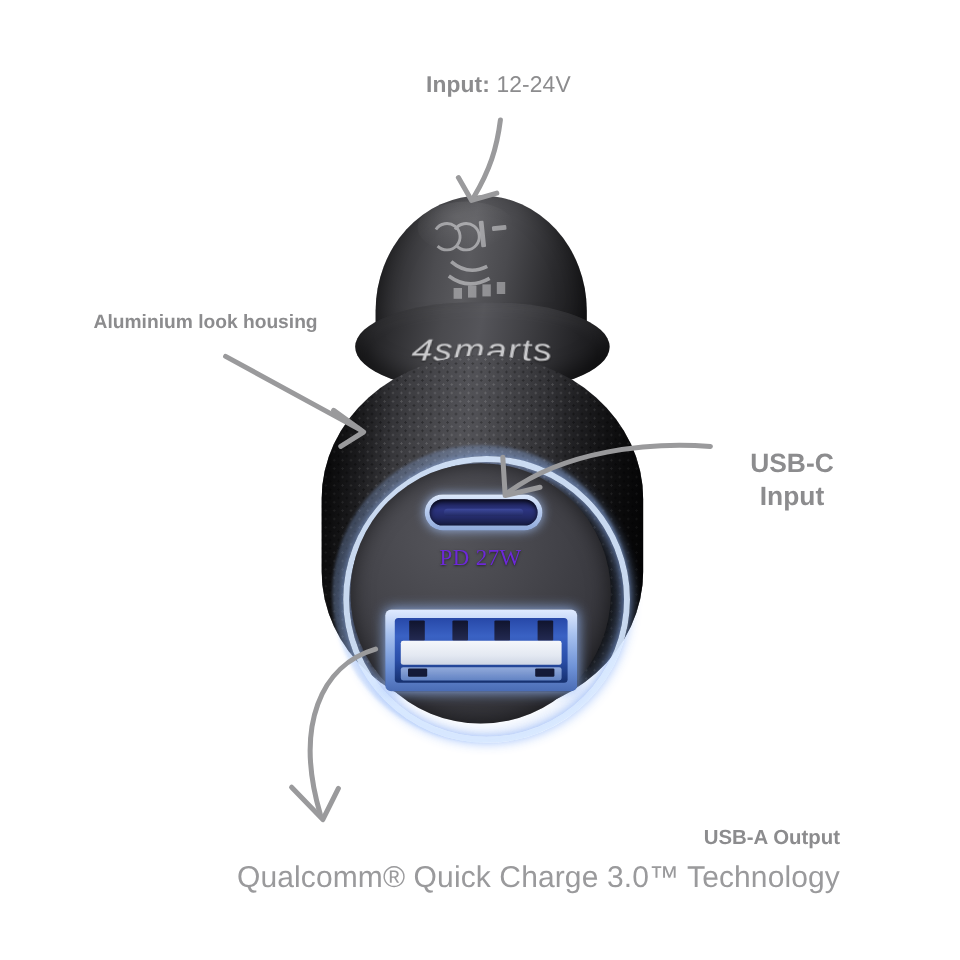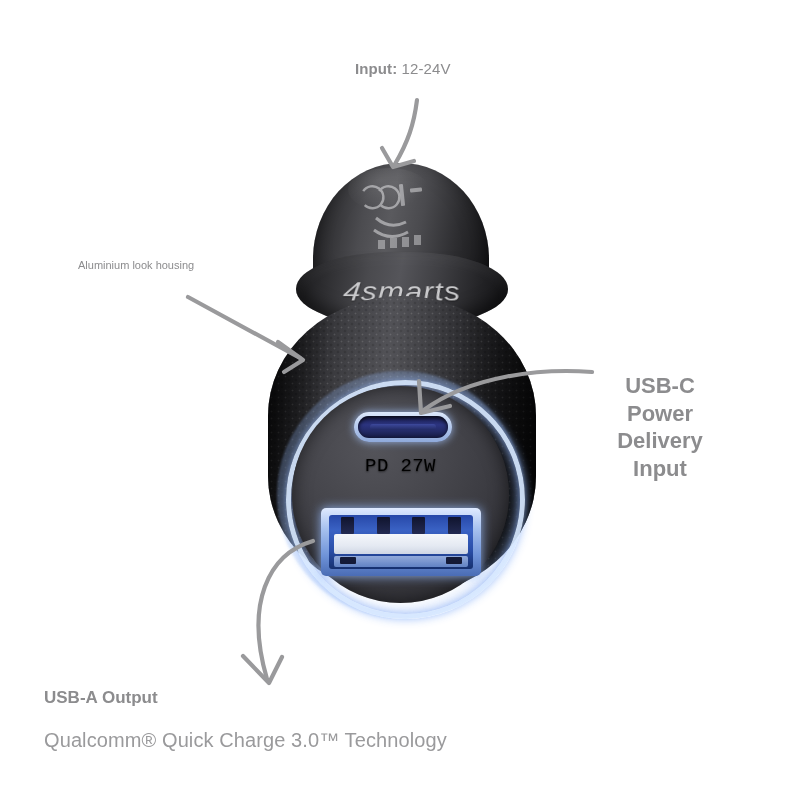--- a/index.html
+++ b/index.html
@@ -24,61 +24,60 @@
     position: absolute;
     color: #8c8c8e;
     font-family: "Liberation Sans", sans-serif;
     line-height: 1.25;
     white-space: nowrap;
   }
   .callout.bold { font-weight: bold; }
 
   #label-input {
     left: 355px; top: 60px;
-    font-size: 15px;
+    font-size: 19px;
     letter-spacing: 0.1px;
   }
   #label-input .lead { font-weight: bold; }
   #label-input .val  { font-weight: normal; }
 
   #label-housing {
     left: 78px; top: 259px;
-    font-size: 11px;
-    font-weight: normal;
+    font-size: 16px;
+    font-weight: bold;
   }
 
   #label-usbc {
     left: 612px; top: 372px;
     font-size: 22px;
     font-weight: bold;
     text-align: center;
     white-space: normal;
     width: 96px;
   }
   #label-usbc span { display: block; }
 
   #label-usba {
     left: 0; top: 687px;
     width: 700px;
-    text-align: left;
+    text-align: right;
     white-space: normal;
-    padding-left: 44px;
   }
   #label-usba .ttl {
     display: block;
     font-size: 17px;
     font-weight: bold;
     color: #8c8c8e;
   }
   #label-usba .sub {
     display: block;
-    font-size: 20px;
+    font-size: 25px;
     font-weight: normal;
     color: #9a9a9c;
-    margin-top: 20px;
+    margin-top: 8px;
     letter-spacing: 0.1px;
   }
 
   
   #arrows {
     position: absolute;
     left: 0; top: 0;
     width: 800px; height: 800px;
     pointer-events: none;
   }
@@ -254,22 +253,22 @@
     position: absolute;
     left: 12px; top: 8px;
     width: 66px; height: 6px;
     border-radius: 3px;
     background: linear-gradient(180deg, #3e4a9e, #222a63);
     opacity: 0.95;
   }
 
   .port-label {
     position: absolute;
-    color: #000000;
-    font-family: Liberation Mono, monospace;
+    color: #6d28d9;
+    font-family: Liberation Serif, serif;
     font-size: 19px;
     letter-spacing: 0.4px;
     text-align: center;
     text-shadow: 0 1px 2px rgba(0,0,0,0.55);
   }
   #pd-label  { left: 292px; top: 455px; width: 217px; }
   #qc-label  { left: 292px; top: 581px; width: 217px; }
 
   
   .usba-port {
@@ -408,21 +407,20 @@
   </svg>
 
   <div class="callout" id="label-input">
     <span class="lead">Input:</span><span class="val"> 12-24V</span>
   </div>
 
   <div class="callout bold" id="label-housing">Aluminium look housing</div>
 
   <div class="callout" id="label-usbc">
     <span>USB-C</span>
-    <span>Power Delivery</span>
     <span>Input</span>
   </div>
 
   <div class="callout" id="label-usba">
     <span class="ttl">USB-A Output</span>
     <span class="sub">Qualcomm® Quick Charge 3.0™ Technology</span>
   </div>
 
 </div>
 

